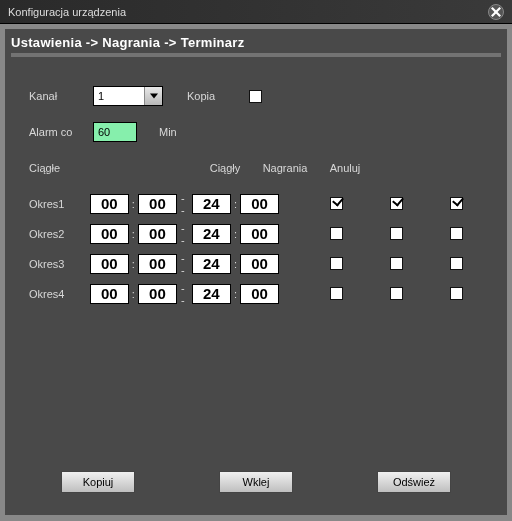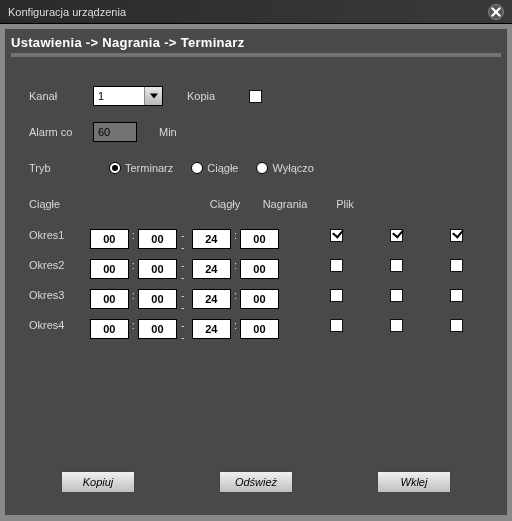--- a/index.html
+++ b/index.html
@@ -78,21 +78,21 @@
     position: absolute;
     right: 0; top: 0; height: 100%; width: 18px;
     background: linear-gradient(#e8e8e8,#b8b8b8);
     border-left: 1px solid #888;
     display: flex; align-items: center; justify-content: center;
   }
   .arrow svg { width: 8px; height: 6px; }
   .textbox {
     display: inline-block;
     width: 44px; height: 20px;
-    background: #737373;
+    background: #86efac;
     color: #000;
     border: 1px solid #000;
     padding-left: 4px;
     line-height: 18px;
   }
   .gap { display:inline-block; width: 24px; }
   .radio {
     display: inline-flex;
     align-items: center;
     margin-right: 18px;
@@ -106,33 +106,33 @@
     display: flex; align-items: center; justify-content: center;
   }
   .radio .circ .dot {
     width: 6px; height: 6px;
     border-radius: 50%;
     background: #000;
   }
   .col { width: 60px; text-align: center; }
   .period-row {
     display: flex;
-    align-items: flex-start;
+    align-items: center;
     margin-bottom: 8px;
     height: 22px;
   }
   .period-lbl { width: 64px; }
   .tbox {
     width: 41px; height: 20px;
     background: #fff; color: #000;
     border: 1px solid #000;
     text-align: center;
     line-height: 18px;
     font-weight: bold;
-    font-size: 11px;
+    font-size: 15px;
   }
   .colon { margin: 0 3px; color: #d8d8d8; }
   .dash { margin: 0 4px; color: #d8d8d8; }
   .chks { margin-left: 28px; display: flex; }
   .chk {
     width: 60px; text-align: center;
   }
   .chkbox {
     width: 13px; height: 13px;
     display: inline-block;
@@ -151,21 +151,20 @@
     border-bottom: 2px solid #000;
     transform: rotate(-50deg);
   }
   .buttons {
     position: absolute;
     bottom: 22px;
     left: 0; right: 0;
     display: flex;
     justify-content: space-around;
     padding: 0 14px;
-    font-style: italic;
   }
   .btn {
     width: 74px; height: 22px;
     background: linear-gradient(#f0f0f0, #bfbfbf);
     border: 1px solid #444;
     color: #000;
     text-align: center;
     line-height: 20px;
     cursor: pointer;
   }
@@ -204,45 +203,27 @@
       <span class="chkbox"></span>
     </div>
 
     <div class="row">
       <span class="lbl">Alarm co</span>
       <span class="textbox">60</span>
       <span style="width:22px;"></span>
       <span>Min</span>
     </div>
 
-    <div class="row">
-      <span class="lbl">Tryb</span>
-      <span style="width:16px;"></span>
-      <span class="radio">
-        <span class="circ">
-            <span class="dot"></span>
-          </span>
-        <span>Terminarz</span>
-      </span>
-      <span class="radio">
-        <span class="circ"></span>
-        <span>Ciągłe</span>
-      </span>
-      <span class="radio">
-        <span class="circ"></span>
-        <span>Wyłączo</span>
-      </span>
-    </div>
 
     <div class="row">
       <span class="lbl">Ciągłe</span>
       <span style="width:102px;"></span>
       <span class="col">Ciągły</span>
       <span class="col">Nagrania</span>
-      <span class="col">Plik</span>
+      <span class="col">Anuluj</span>
     </div>
 
     <div id="periods-container">
         <div class="period-row">
           <span class="period-lbl">Okres1</span>
           <span class="tbox">00</span>
           <span class="colon">:</span>
           <span class="tbox">00</span>
           <span class="dash">--</span>
           <span class="tbox">24</span>
@@ -298,16 +279,16 @@
             <span class="chk"><span class="chkbox"></span></span>
             <span class="chk"><span class="chkbox"></span></span>
           </span>
         </div>
       </div>
 
   </div>
 
   <div class="buttons">
     <span class="btn">Kopiuj</span>
+    <span class="btn">Wklej</span>
     <span class="btn">Odśwież</span>
-    <span class="btn">Wklej</span>
   </div>
 </div>
 
 </body></html>

